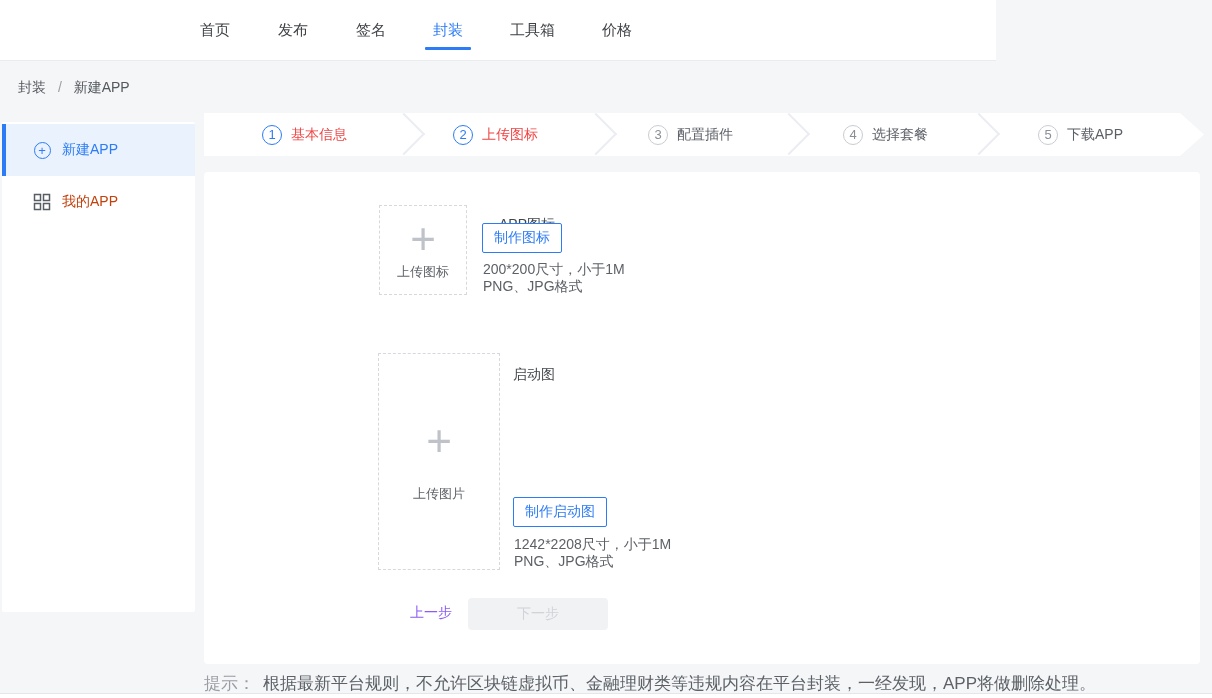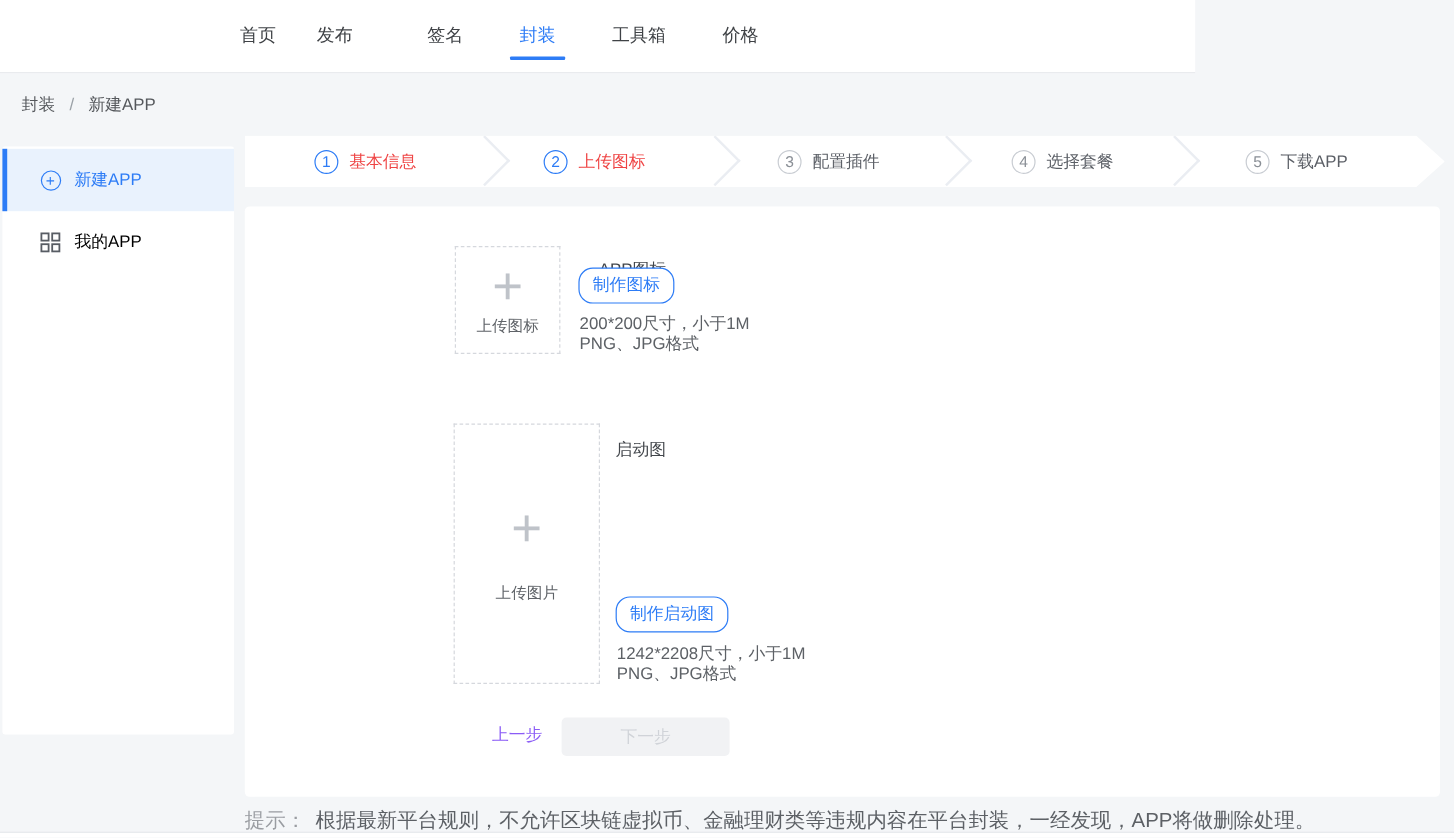--- a/index.html
+++ b/index.html
@@ -33,21 +33,21 @@
   }
   .breadcrumb .sep { color:#9aa0a6; margin:0 8px; }
 
   
   .sidebar {
     position:absolute; left:2px; top:122px; width:193px; height:490px;
     background:#ffffff; border-radius:2px; padding-top:2px;
   }
   .side-item {
     position:relative; height:52px; display:flex; align-items:center;
-    cursor:pointer; font-size:14px; color:#000000;
+    cursor:pointer; font-size:14px; color:#c2410c;
   }
   .side-item .bar {
     position:absolute; left:0; top:0; width:4px; height:100%;
     background:transparent;
   }
   .side-item.active { background:#e9f2fd; color:#2d7cf6; }
   .side-item.active .bar { background:#2d7cf6; }
   .side-icon {
     margin-left:31px; margin-right:11px; width:18px; height:18px;
     display:flex; align-items:center; justify-content:center; flex:0 0 18px;
@@ -95,21 +95,21 @@
     position:absolute; border:1px dashed #d5d8dd; background:#ffffff;
     display:flex; flex-direction:column; align-items:center;
     justify-content:center; cursor:pointer;
   }
   .plus-glyph {
     font-size:44px; font-weight:300; color:#bfc3c9; line-height:40px;
   }
   .upload-text { font-size:13px; color:#5f6368; margin-top:4px; }
   .make-btn {
     position:absolute; background:#ffffff; border:1px solid #2d7cf6;
-    border-radius:12px; color:#2d7cf6; font-size:14px; text-align:center;
+    border-radius:2px; color:#2d7cf6; font-size:14px; text-align:center;
     cursor:pointer; display:flex; align-items:center; justify-content:center;
   }
   .hint { position:absolute; font-size:14px; color:#5d6166; line-height:17px; }
 
   .prev-link {
     position:absolute; left:206px; top:432px; font-size:14px; color:#8b5cf6;
     cursor:pointer;
   }
   .next-btn {
     position:absolute; left:264px; top:426px; width:140px; height:32px;
@@ -125,21 +125,21 @@
   .bottom-strip {
     position:absolute; left:0; top:693px; width:1212px; height:5px;
     background:#ffffff; border-top:1px solid #e3e6ea;
   }
 </style>
 </head>
 <body>
 
 <div class="topbar">
   <div class="nav-item" style="left:200px">首页</div>
-  <div class="nav-item" style="left:264px">发布</div>
+  <div class="nav-item" style="left:278px">发布</div>
   <div class="nav-item" style="left:356px">签名</div>
   <div class="nav-item active" style="left:433px">
     <span>封装</span>
     <span class="nav-underline"></span>
   </div>
   <div class="nav-item" style="left:510px">工具箱</div>
   <div class="nav-item" style="left:602px">价格</div>
 </div>
 
 <div class="breadcrumb">

